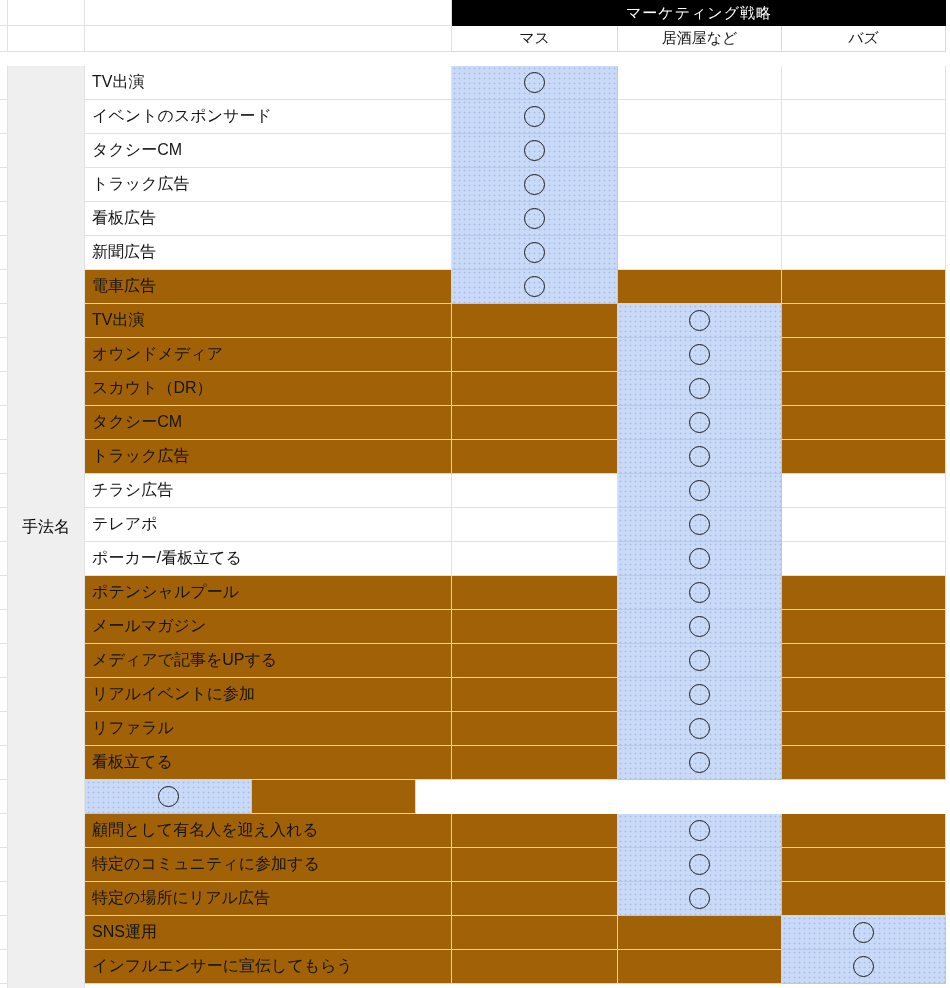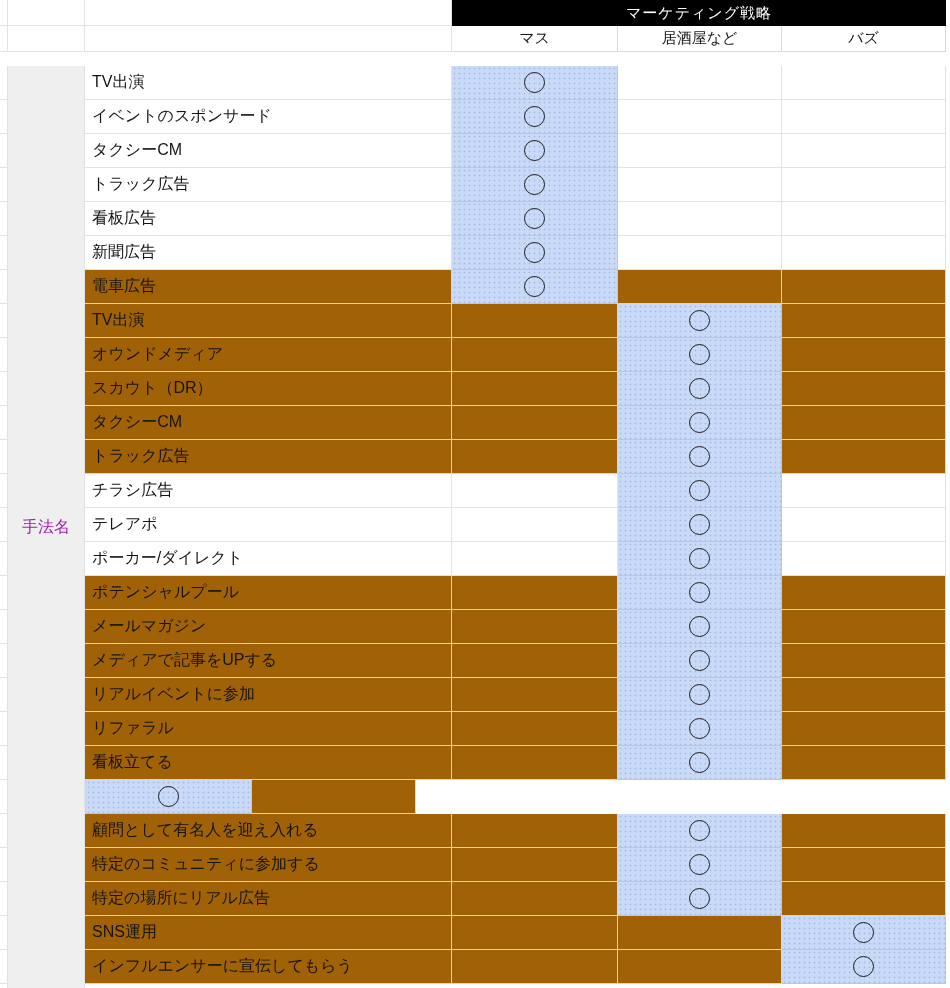--- a/index.html
+++ b/index.html
@@ -31,21 +31,21 @@
   
   .tbody{position:absolute;left:0;top:66px;width:950px;height:922px;}
   .colA-strip{
     position:absolute;left:0;top:0;width:8px;height:100%;box-sizing:border-box;
     border-right:1px solid #e2e2e2;
     background-image:repeating-linear-gradient(to bottom,transparent 0px,transparent 33px,#e2e2e2 33px,#e2e2e2 34px);
   }
   .group-cell{
     position:absolute;left:8px;top:0;width:77px;height:100%;box-sizing:border-box;
     background:#efefef;border-right:1px solid #e2e2e2;
-    display:flex;align-items:center;justify-content:center;font-size:16px;color:#a21caf;
+    display:flex;align-items:center;justify-content:center;font-size:16px;color:#000000;
   }
   .rows{position:absolute;left:85px;top:0;width:865px;}
   .trow{display:flex;height:34px;}
   .trow .cell{height:34px;}
   .cell.name{
     width:367px;display:flex;align-items:center;
     padding-left:7px;font-size:16px;white-space:nowrap;overflow:hidden;text-align:right;
   }
   .trow .cell:nth-child(2){width:166px;}
   .trow .cell:nth-child(3){width:164px;}
@@ -196,21 +196,21 @@
         </div>
         <div class="trow">
           <div class="cell name bg-white">テレアポ</div>
           <div class="cell markcell bg-white"></div>
           <div class="cell markcell bg-blue">
             <span class="circle" title="○"></span>
           </div>
           <div class="cell markcell bg-white"></div>
         </div>
         <div class="trow">
-          <div class="cell name bg-white">ポーカー/ダイレクト</div>
+          <div class="cell name bg-white">ポーカー/看板立てる</div>
           <div class="cell markcell bg-white"></div>
           <div class="cell markcell bg-blue">
             <span class="circle" title="○"></span>
           </div>
           <div class="cell markcell bg-white"></div>
         </div>
         <div class="trow">
           <div class="cell name bg-orange">ポテンシャルプール</div>
           <div class="cell markcell bg-orange"></div>
           <div class="cell markcell bg-blue">

